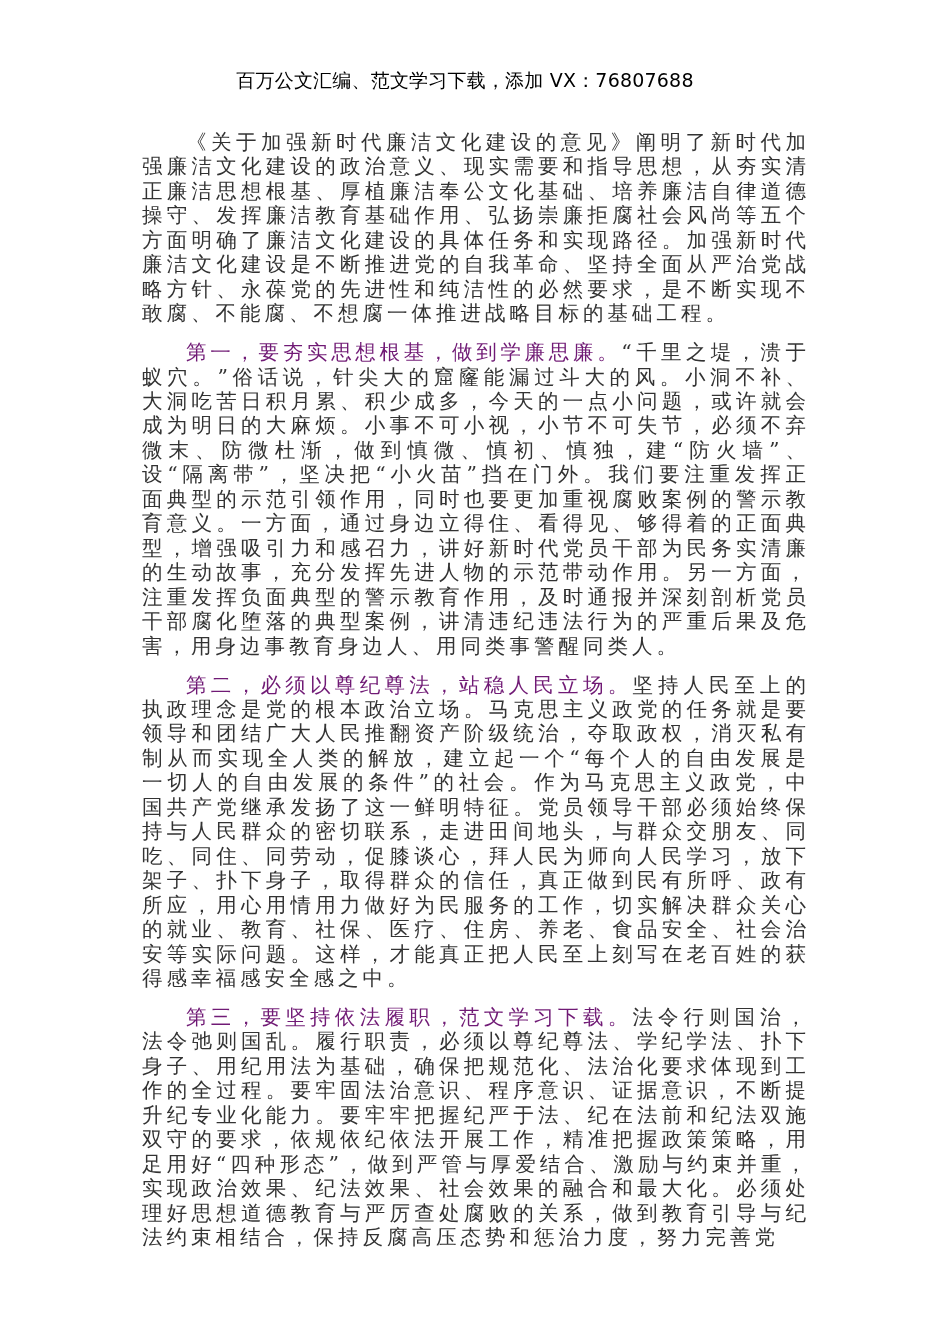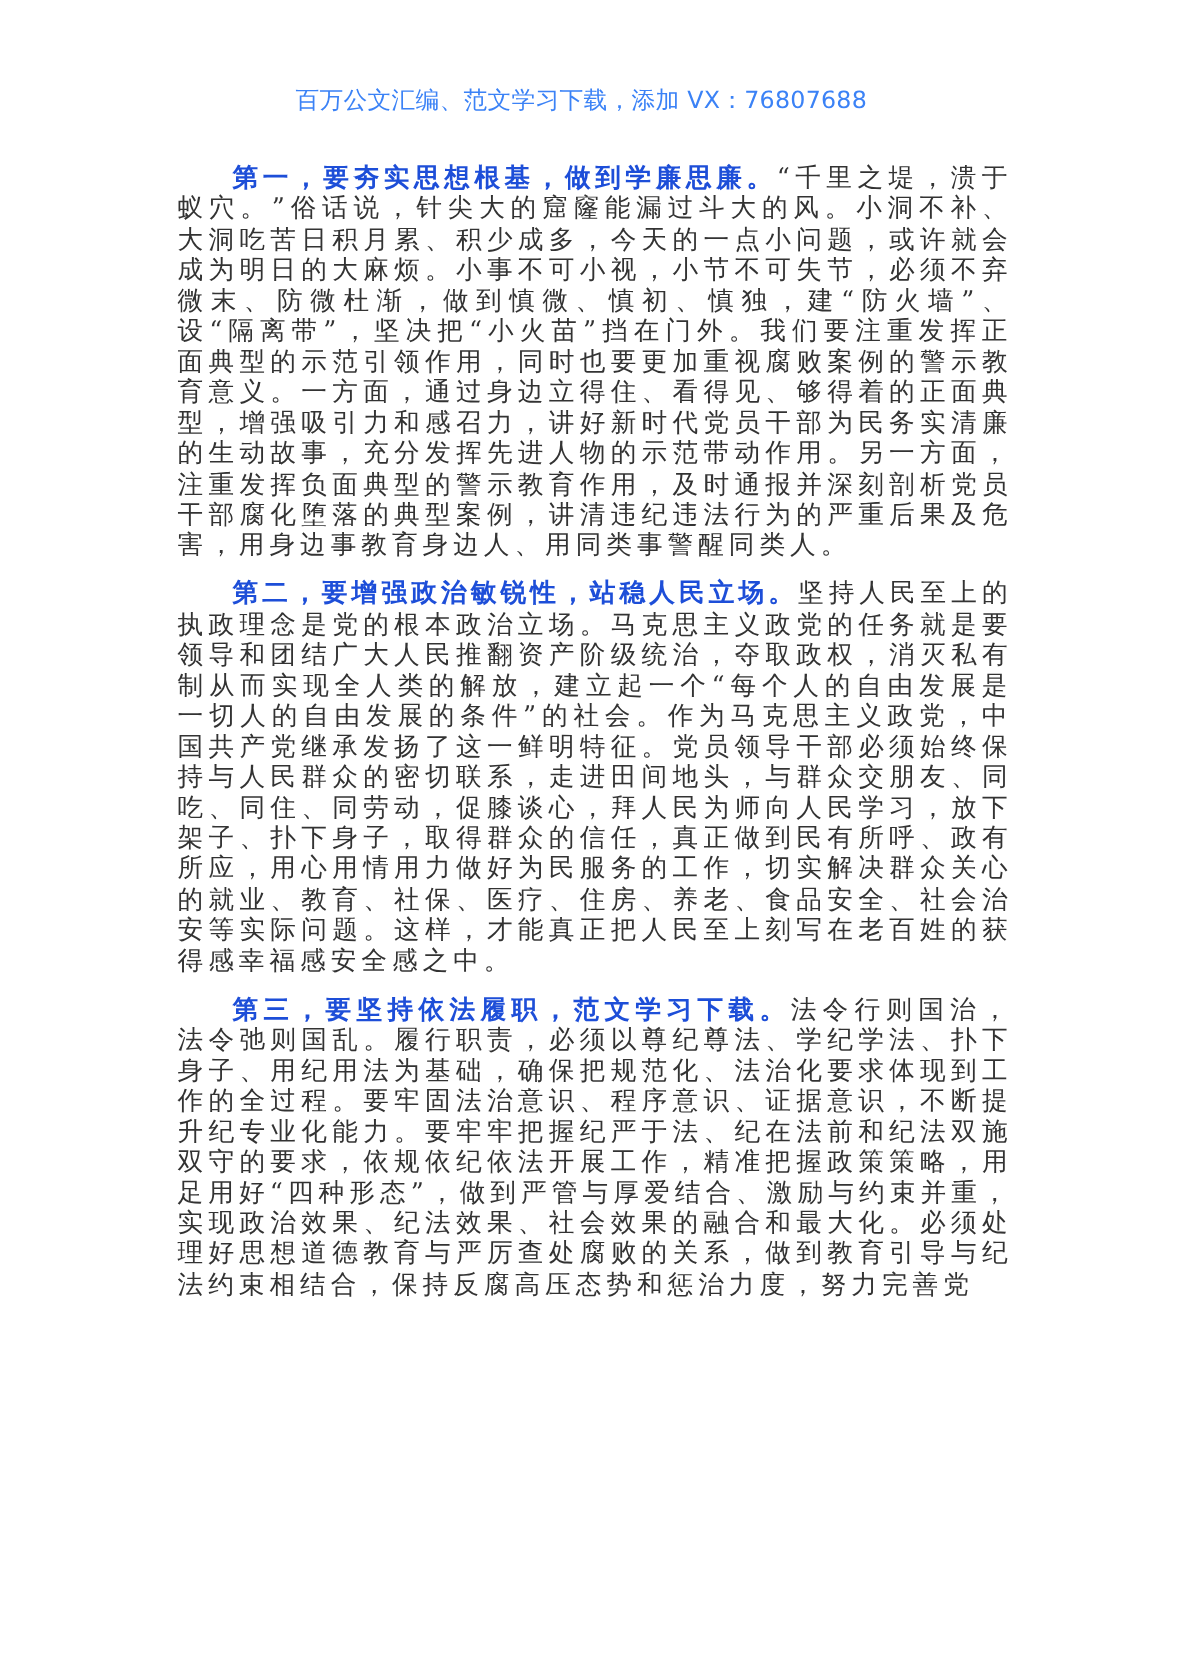--- a/index.html
+++ b/index.html
@@ -13,21 +13,21 @@
       position: relative;
       overflow: hidden;
       font-family: "DejaVu Serif", "Liberation Serif", serif;
     }
     .header-note {
       position: absolute;
       top: 66px;
       left: 0;
       width: 930px;
       text-align: center;
-      color: #3b82f6;
+      color: #000000;
       font-family: "DejaVu Sans", "Liberation Sans", sans-serif;
       font-size: 19px;
       letter-spacing: 0.2px;
       line-height: 28px;
     }
     .page-body {
       position: absolute;
       top: 130px;
       left: 142px;
       width: 668px;
@@ -36,31 +36,32 @@
       margin: 0 0 14.5px 0;
       font-size: 20.5px;
       line-height: 24.45px;
       letter-spacing: 4px;
       color: #333333;
       text-align: justify;
       text-indent: 2.15em;
       word-break: break-all;
     }
     .para .lead {
-      font-weight: bold;
-      color: #1d4ed8;
+      font-weight: normal;
+      color: #701a75;
       font-family: "DejaVu Sans", "Liberation Sans", sans-serif;
       letter-spacing: 3.3px;
     }
   </style>
 </head>
 <body>
 
 <div class="header-note">百万公文汇编、范文学习下载，添加 VX：76807688</div>
 
 <div class="page-body">
+  <p class="para"><span class="lead"></span><span>《关于加强新时代廉洁文化建设的意见》阐明了新时代加强廉洁文化建设的政治意义、现实需要和指导思想，从夯实清正廉洁思想根基、厚植廉洁奉公文化基础、培养廉洁自律道德操守、发挥廉洁教育基础作用、弘扬崇廉拒腐社会风尚等五个方面明确了廉洁文化建设的具体任务和实现路径。加强新时代廉洁文化建设是不断推进党的自我革命、坚持全面从严治党战略方针、永葆党的先进性和纯洁性的必然要求，是不断实现不敢腐、不能腐、不想腐一体推进战略目标的基础工程。</span></p>
 
   <p class="para"><span class="lead">第一，要夯实思想根基，做到学廉思廉。</span><span>“千里之堤，溃于蚁穴。”俗话说，针尖大的窟窿能漏过斗大的风。小洞不补、大洞吃苦日积月累、积少成多，今天的一点小问题，或许就会成为明日的大麻烦。小事不可小视，小节不可失节，必须不弃微末、防微杜渐，做到慎微、慎初、慎独，建“防火墙”、设“隔离带”，坚决把“小火苗”挡在门外。我们要注重发挥正面典型的示范引领作用，同时也要更加重视腐败案例的警示教育意义。一方面，通过身边立得住、看得见、够得着的正面典型，增强吸引力和感召力，讲好新时代党员干部为民务实清廉的生动故事，充分发挥先进人物的示范带动作用。另一方面，注重发挥负面典型的警示教育作用，及时通报并深刻剖析党员干部腐化堕落的典型案例，讲清违纪违法行为的严重后果及危害，用身边事教育身边人、用同类事警醒同类人。</span></p>
 
-  <p class="para"><span class="lead">第二，要增强政治敏锐性，站稳人民立场。</span><span>坚持人民至上的执政理念是党的根本政治立场。马克思主义政党的任务就是要领导和团结广大人民推翻资产阶级统治，夺取政权，消灭私有制从而实现全人类的解放，建立起一个“每个人的自由发展是一切人的自由发展的条件”的社会。作为马克思主义政党，中国共产党继承发扬了这一鲜明特征。党员领导干部必须始终保持与人民群众的密切联系，走进田间地头，与群众交朋友、同吃、同住、同劳动，促膝谈心，拜人民为师向人民学习，放下架子、扑下身子，取得群众的信任，真正做到民有所呼、政有所应，用心用情用力做好为民服务的工作，切实解决群众关心的就业、教育、社保、医疗、住房、养老、食品安全、社会治安等实际问题。这样，才能真正把人民至上刻写在老百姓的获得感幸福感安全感之中。</span></p>
+  <p class="para"><span class="lead">第二，必须以尊纪尊法，站稳人民立场。</span><span>坚持人民至上的执政理念是党的根本政治立场。马克思主义政党的任务就是要领导和团结广大人民推翻资产阶级统治，夺取政权，消灭私有制从而实现全人类的解放，建立起一个“每个人的自由发展是一切人的自由发展的条件”的社会。作为马克思主义政党，中国共产党继承发扬了这一鲜明特征。党员领导干部必须始终保持与人民群众的密切联系，走进田间地头，与群众交朋友、同吃、同住、同劳动，促膝谈心，拜人民为师向人民学习，放下架子、扑下身子，取得群众的信任，真正做到民有所呼、政有所应，用心用情用力做好为民服务的工作，切实解决群众关心的就业、教育、社保、医疗、住房、养老、食品安全、社会治安等实际问题。这样，才能真正把人民至上刻写在老百姓的获得感幸福感安全感之中。</span></p>
 
   <p class="para"><span class="lead">第三，要坚持依法履职，范文学习下载。</span><span>法令行则国治，法令弛则国乱。履行职责，必须以尊纪尊法、学纪学法、扑下身子、用纪用法为基础，确保把规范化、法治化要求体现到工作的全过程。要牢固法治意识、程序意识、证据意识，不断提升纪专业化能力。要牢牢把握纪严于法、纪在法前和纪法双施双守的要求，依规依纪依法开展工作，精准把握政策策略，用足用好“四种形态”，做到严管与厚爱结合、激励与约束并重，实现政治效果、纪法效果、社会效果的融合和最大化。必须处理好思想道德教育与严厉查处腐败的关系，做到教育引导与纪法约束相结合，保持反腐高压态势和惩治力度，努力完善党</span></p>
 </div>
 
 </body></html>

